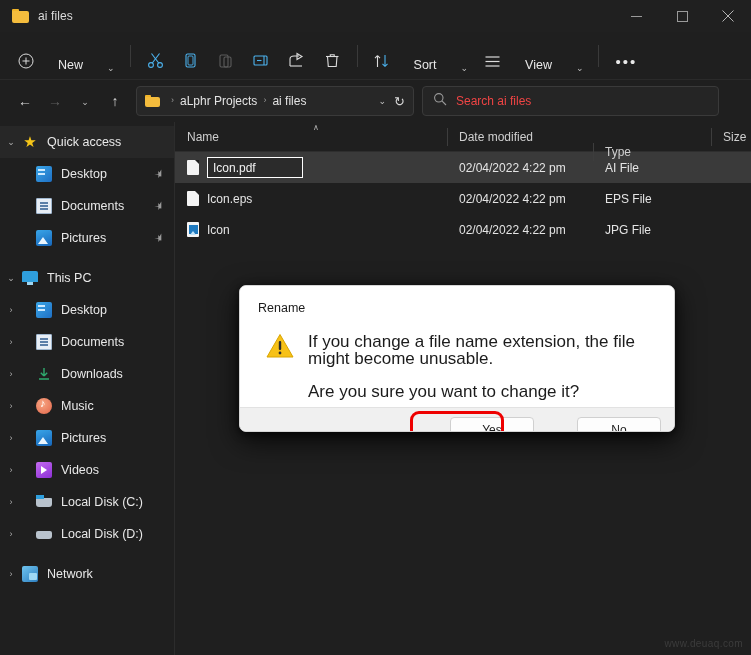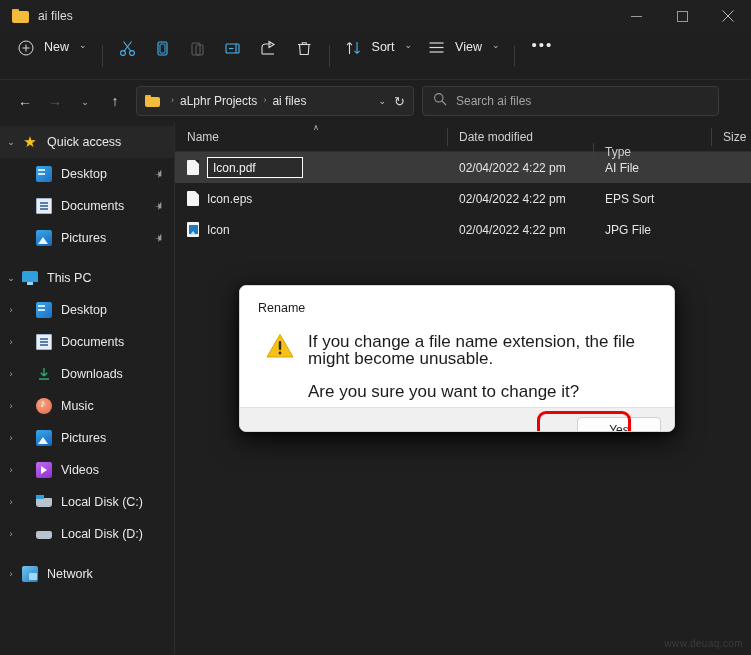--- a/index.html
+++ b/index.html
@@ -67,26 +67,26 @@
   .toolbar {
     height: 48px;
     background: #1f1f1f;
     display: flex;
     align-items: center;
     padding-left: 10px;
     border-bottom: 1px solid #2a2a2a;
   }
   .tb-item {
     height: 32px;
-    display: flex; align-items: flex-start;
+    display: flex; align-items: flex-end;
     padding: 0 8px;
     border-radius: 4px;
     color: #e8e8e8;
     font-size: 12.5px;
-    gap: 10px;
+    gap: 24px;
   }
   .tb-icon-only { padding: 0 9px; }
   .tb-sep {
     width: 1px; height: 22px;
     background: #3a3a3a;
     margin: 0 7px;
   }
   .chev {
     font-size: 9px;
     color: #bfbfbf;
@@ -162,21 +162,21 @@
     height: 30px;
     margin-left: 8px;
     background: #252525;
     border: 1px solid #3a3a3a;
     border-radius: 4px;
     display: flex;
     align-items: center;
     padding-left: 10px;
     gap: 9px;
   }
-  .search-ph { font-size: 12px; color: #a3a3a3; }
+  .search-ph { font-size: 12px; color: #ef4444; }
 
   
   .body {
     display: flex;
     height: 533px;
   }
 
   
   .sidebar {
     width: 185px;
@@ -721,21 +721,21 @@
         <div class="fcell fc-date">02/04/2022 4:22 pm</div>
         <div class="fcell fc-type">AI File</div>
       </div>
 
       <div class="frow">
         <div class="fcell fc-name">
           <span class="fic fic-generic"></span>
           <span>Icon.eps</span>
         </div>
         <div class="fcell fc-date">02/04/2022 4:22 pm</div>
-        <div class="fcell fc-type">EPS Sort</div>
+        <div class="fcell fc-type">EPS File</div>
       </div>
 
       <div class="frow">
         <div class="fcell fc-name">
           <span class="fic fic-jpg"></span>
           <span>Icon</span>
         </div>
         <div class="fcell fc-date">02/04/2022 4:22 pm</div>
         <div class="fcell fc-type">JPG File</div>
       </div>
@@ -758,18 +758,19 @@
           <div class="dlg-msg">If you change a file name extension, the file might become unusable.</div>
           <div class="dlg-msg second">Are you sure you want to change it?</div>
         </div>
       </div>
     </div>
     <div class="dlg-footer">
       <div class="yes-wrap">
         <button class="dlg-btn">Yes</button>
         <div class="yes-highlight"></div>
       </div>
+      <button class="dlg-btn">No</button>
     </div>
   </div>
 
   <div class="watermark">www.deuaq.com</div>
 
 </div>
 
 </body></html>

